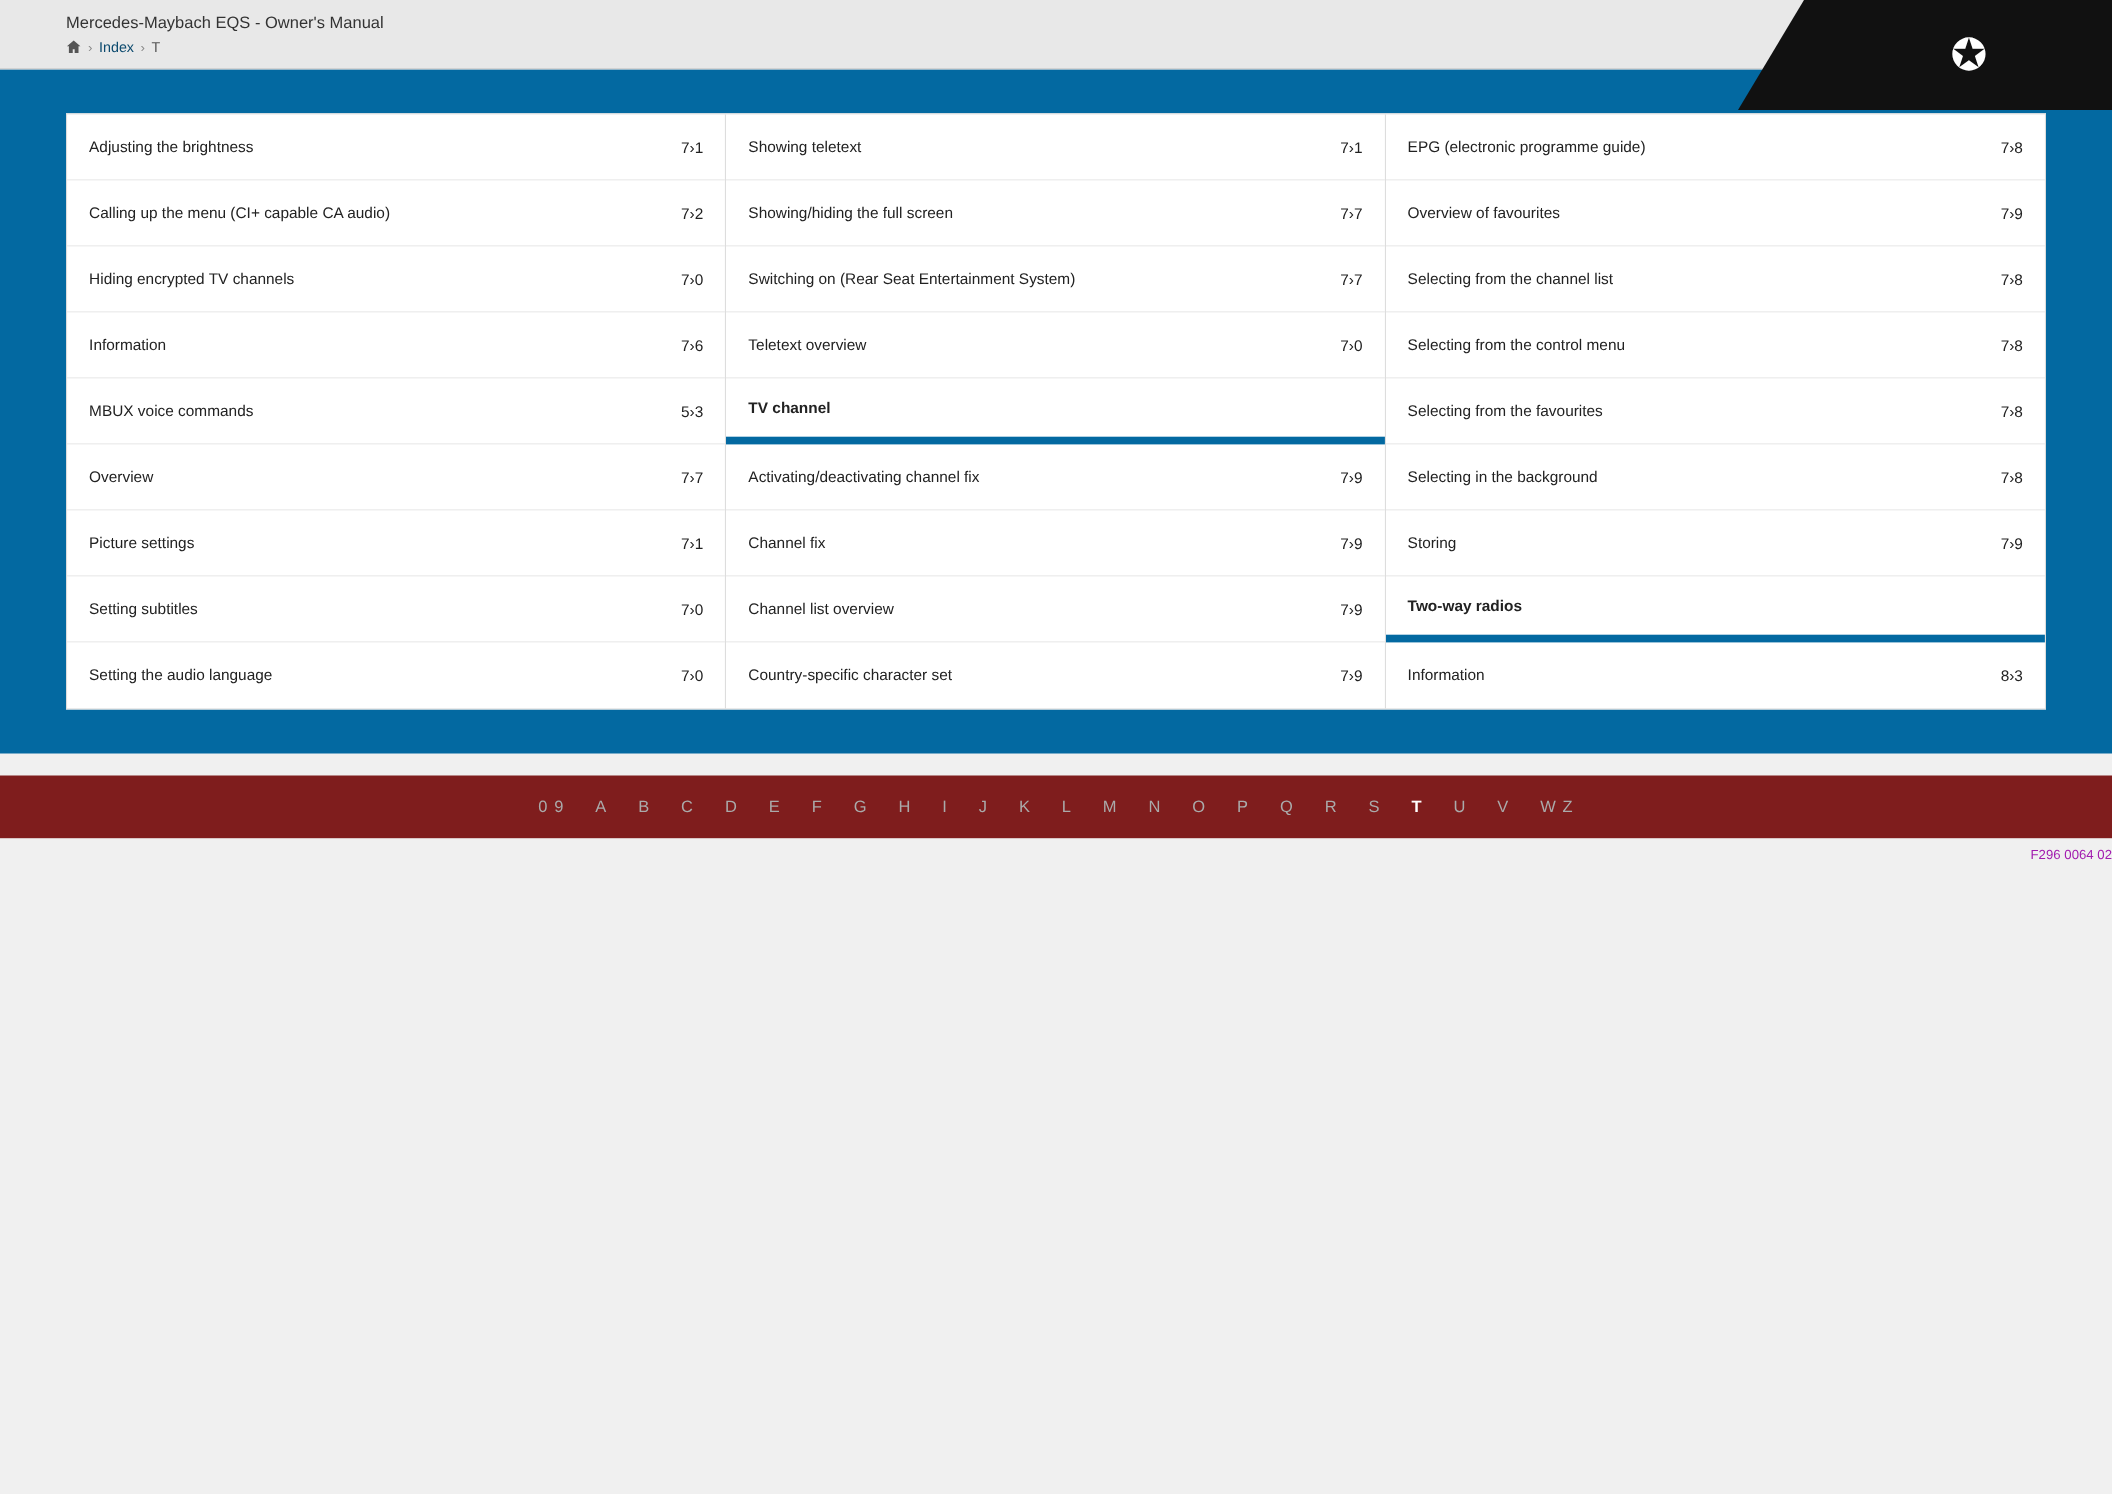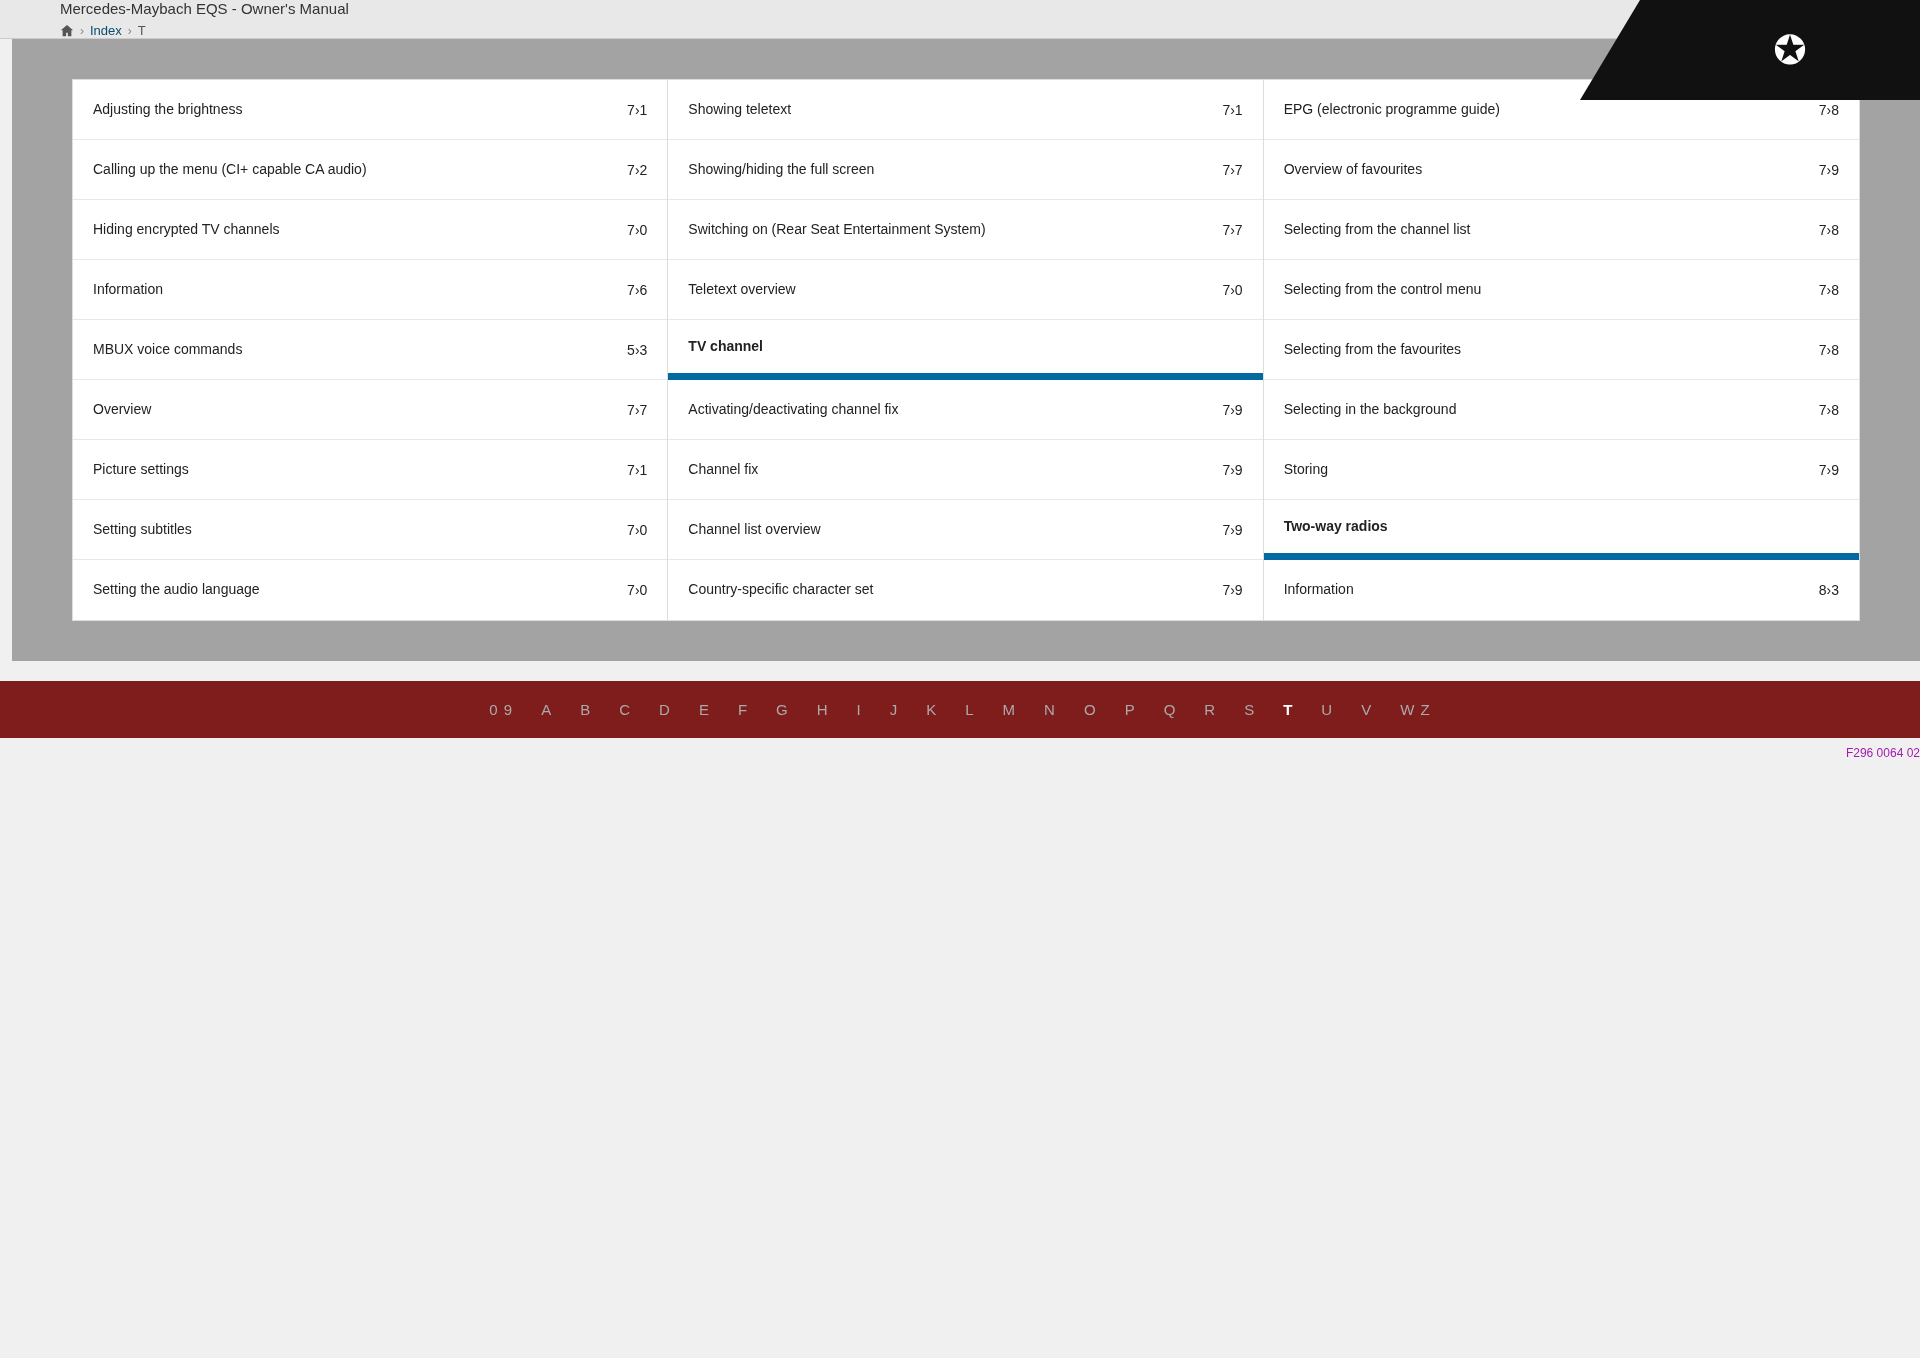--- a/index.html
+++ b/index.html
@@ -8,21 +8,21 @@
       background: #f0f0f0;
       width: 1920px;
       min-height: 1358px;
       font-size: 14px;
       color: #222;
     }
 
     
     .header {
       background: #e8e8e8;
-      padding: 0 60px;
+      padding: 12px 60px;
       border-bottom: 1px solid #ccc;
       display: flex;
       align-items: center;
       justify-content: space-between;
       position: relative;
     }
     .header-left {}
     .header-title {
       font-size: 15px;
       font-weight: normal;
@@ -58,22 +58,21 @@
     }
     .mercedes-star {
       color: white;
       font-size: 40px;
       margin-left: 80px;
     }
 
     
     .main-content {
       padding: 40px 60px;
-      background: #a3a3a3;
-      margin-left: 12px;
+      background: #0369a1;
     }
 
     
     .index-table {
       display: grid;
       grid-template-columns: 1fr 1fr 1fr;
       gap: 0;
       background: white;
       border: 1px solid #ddd;
     }

